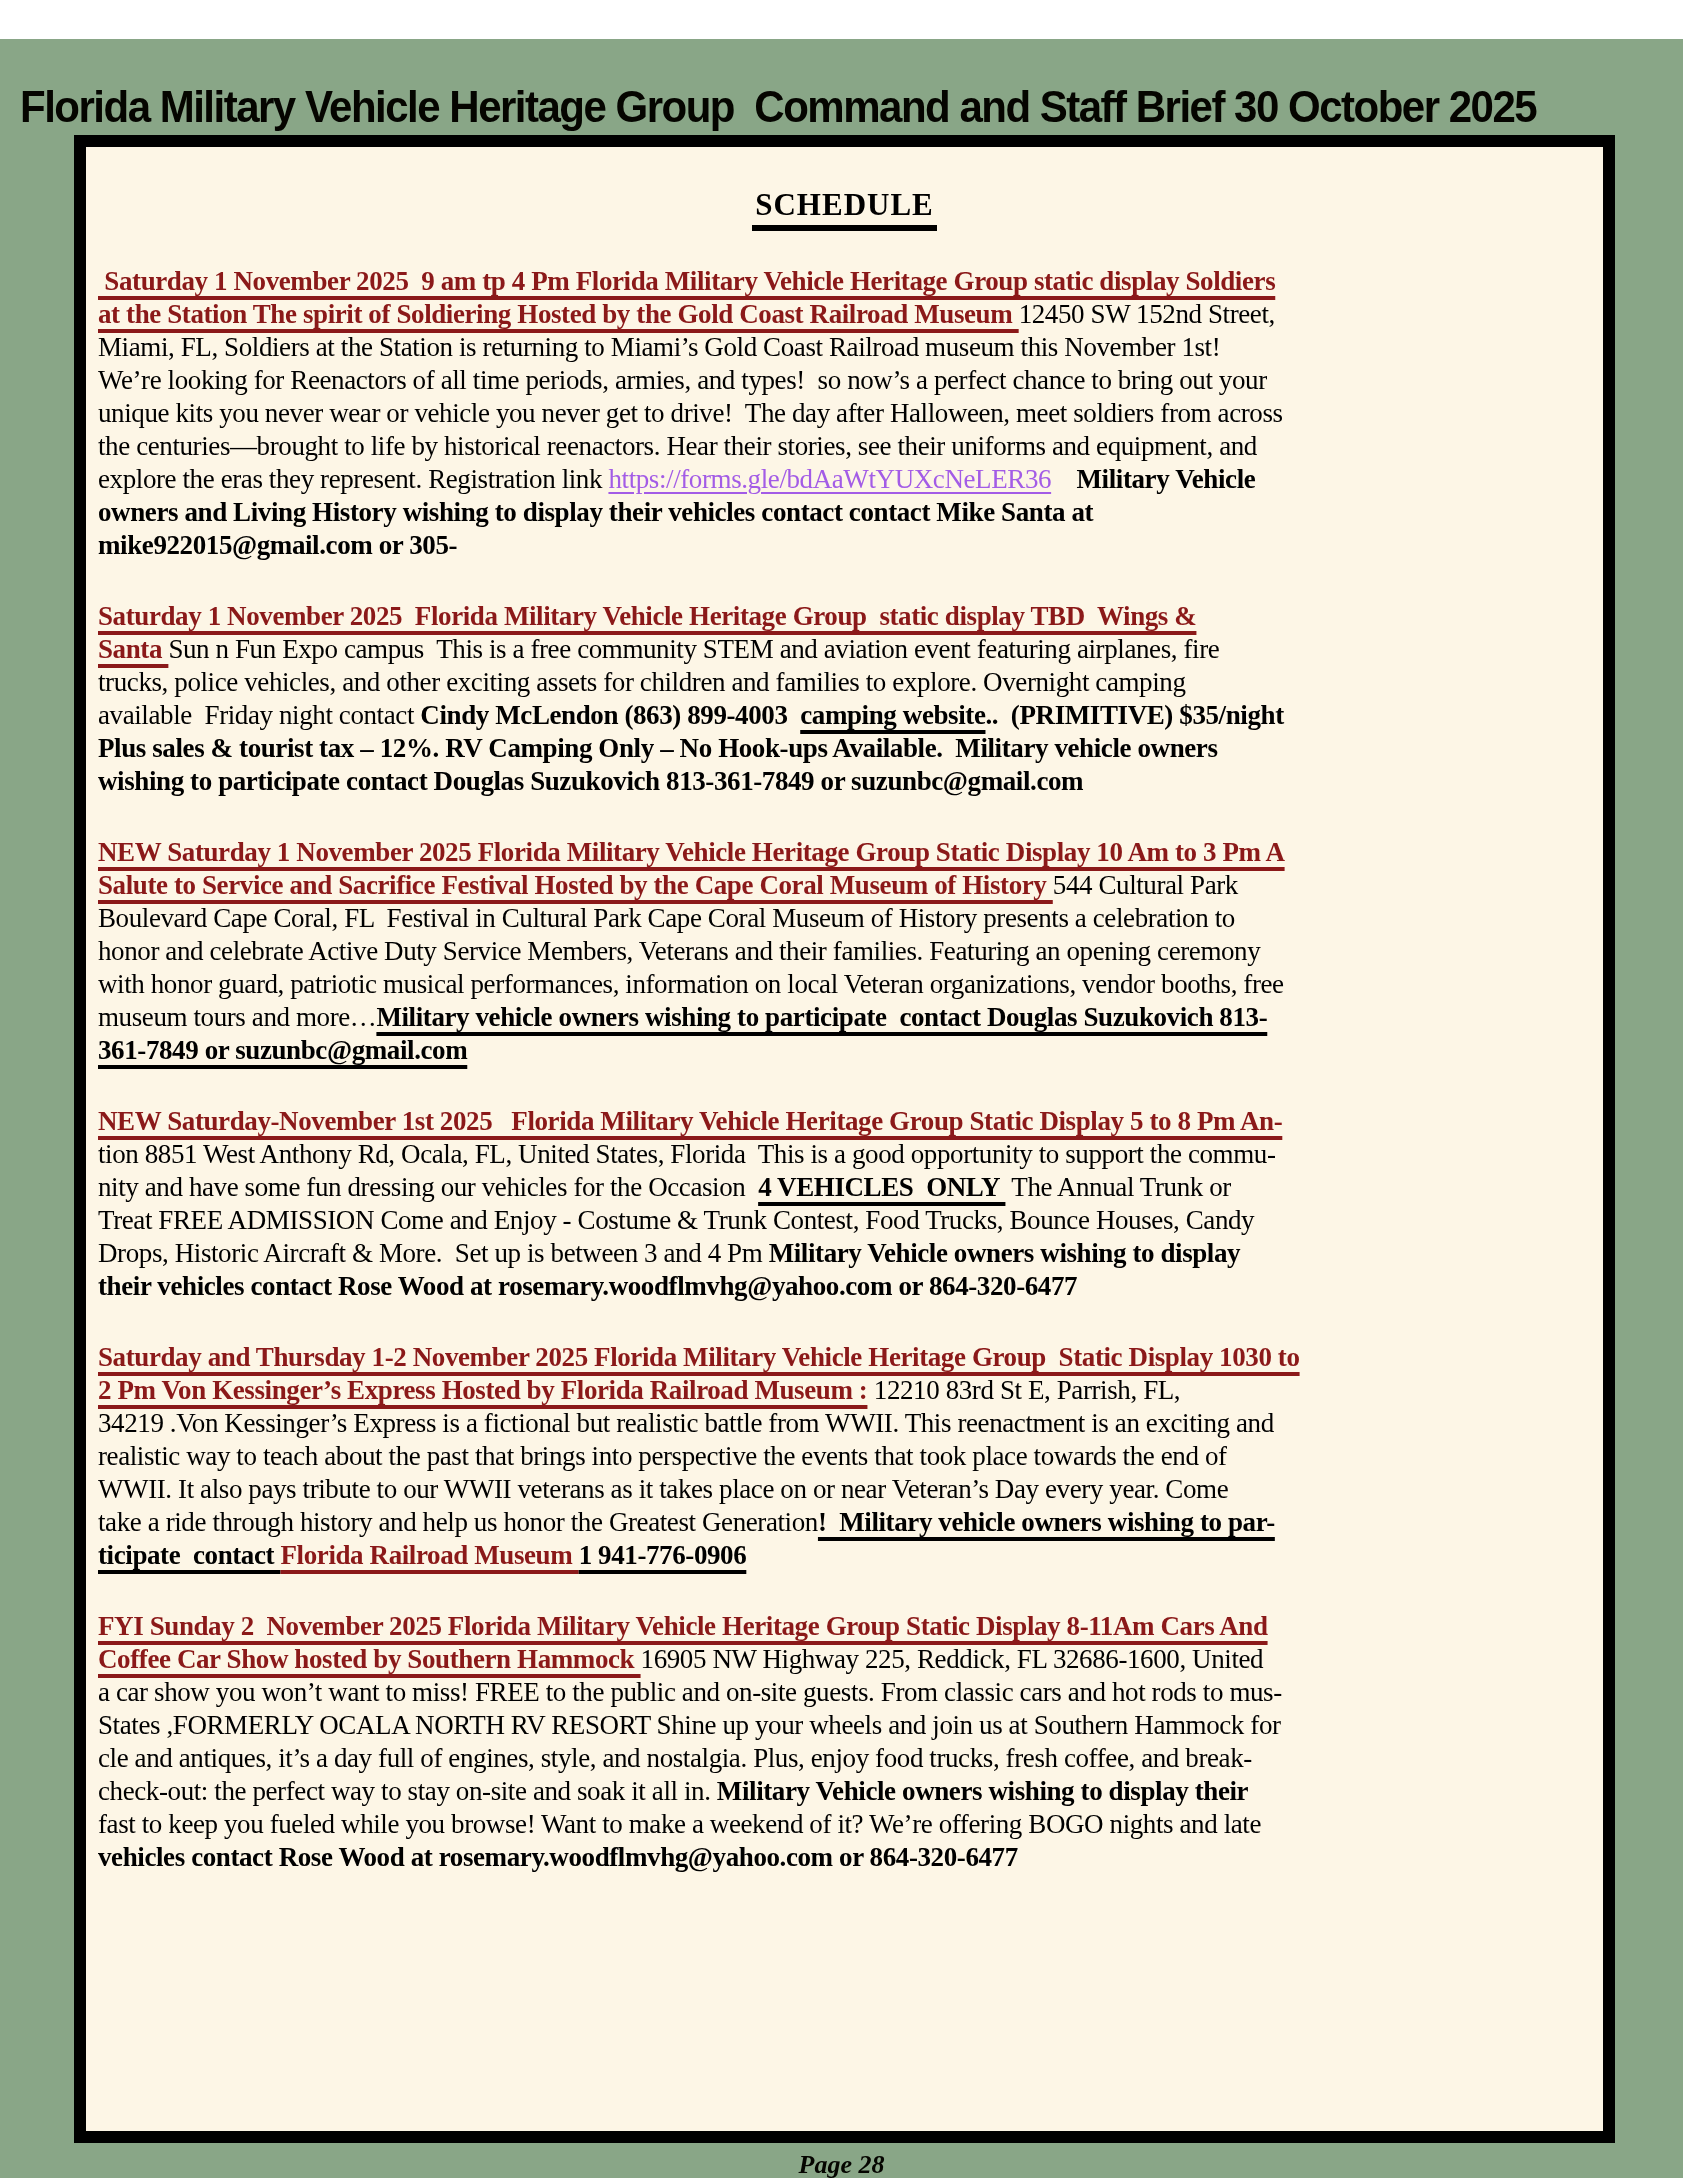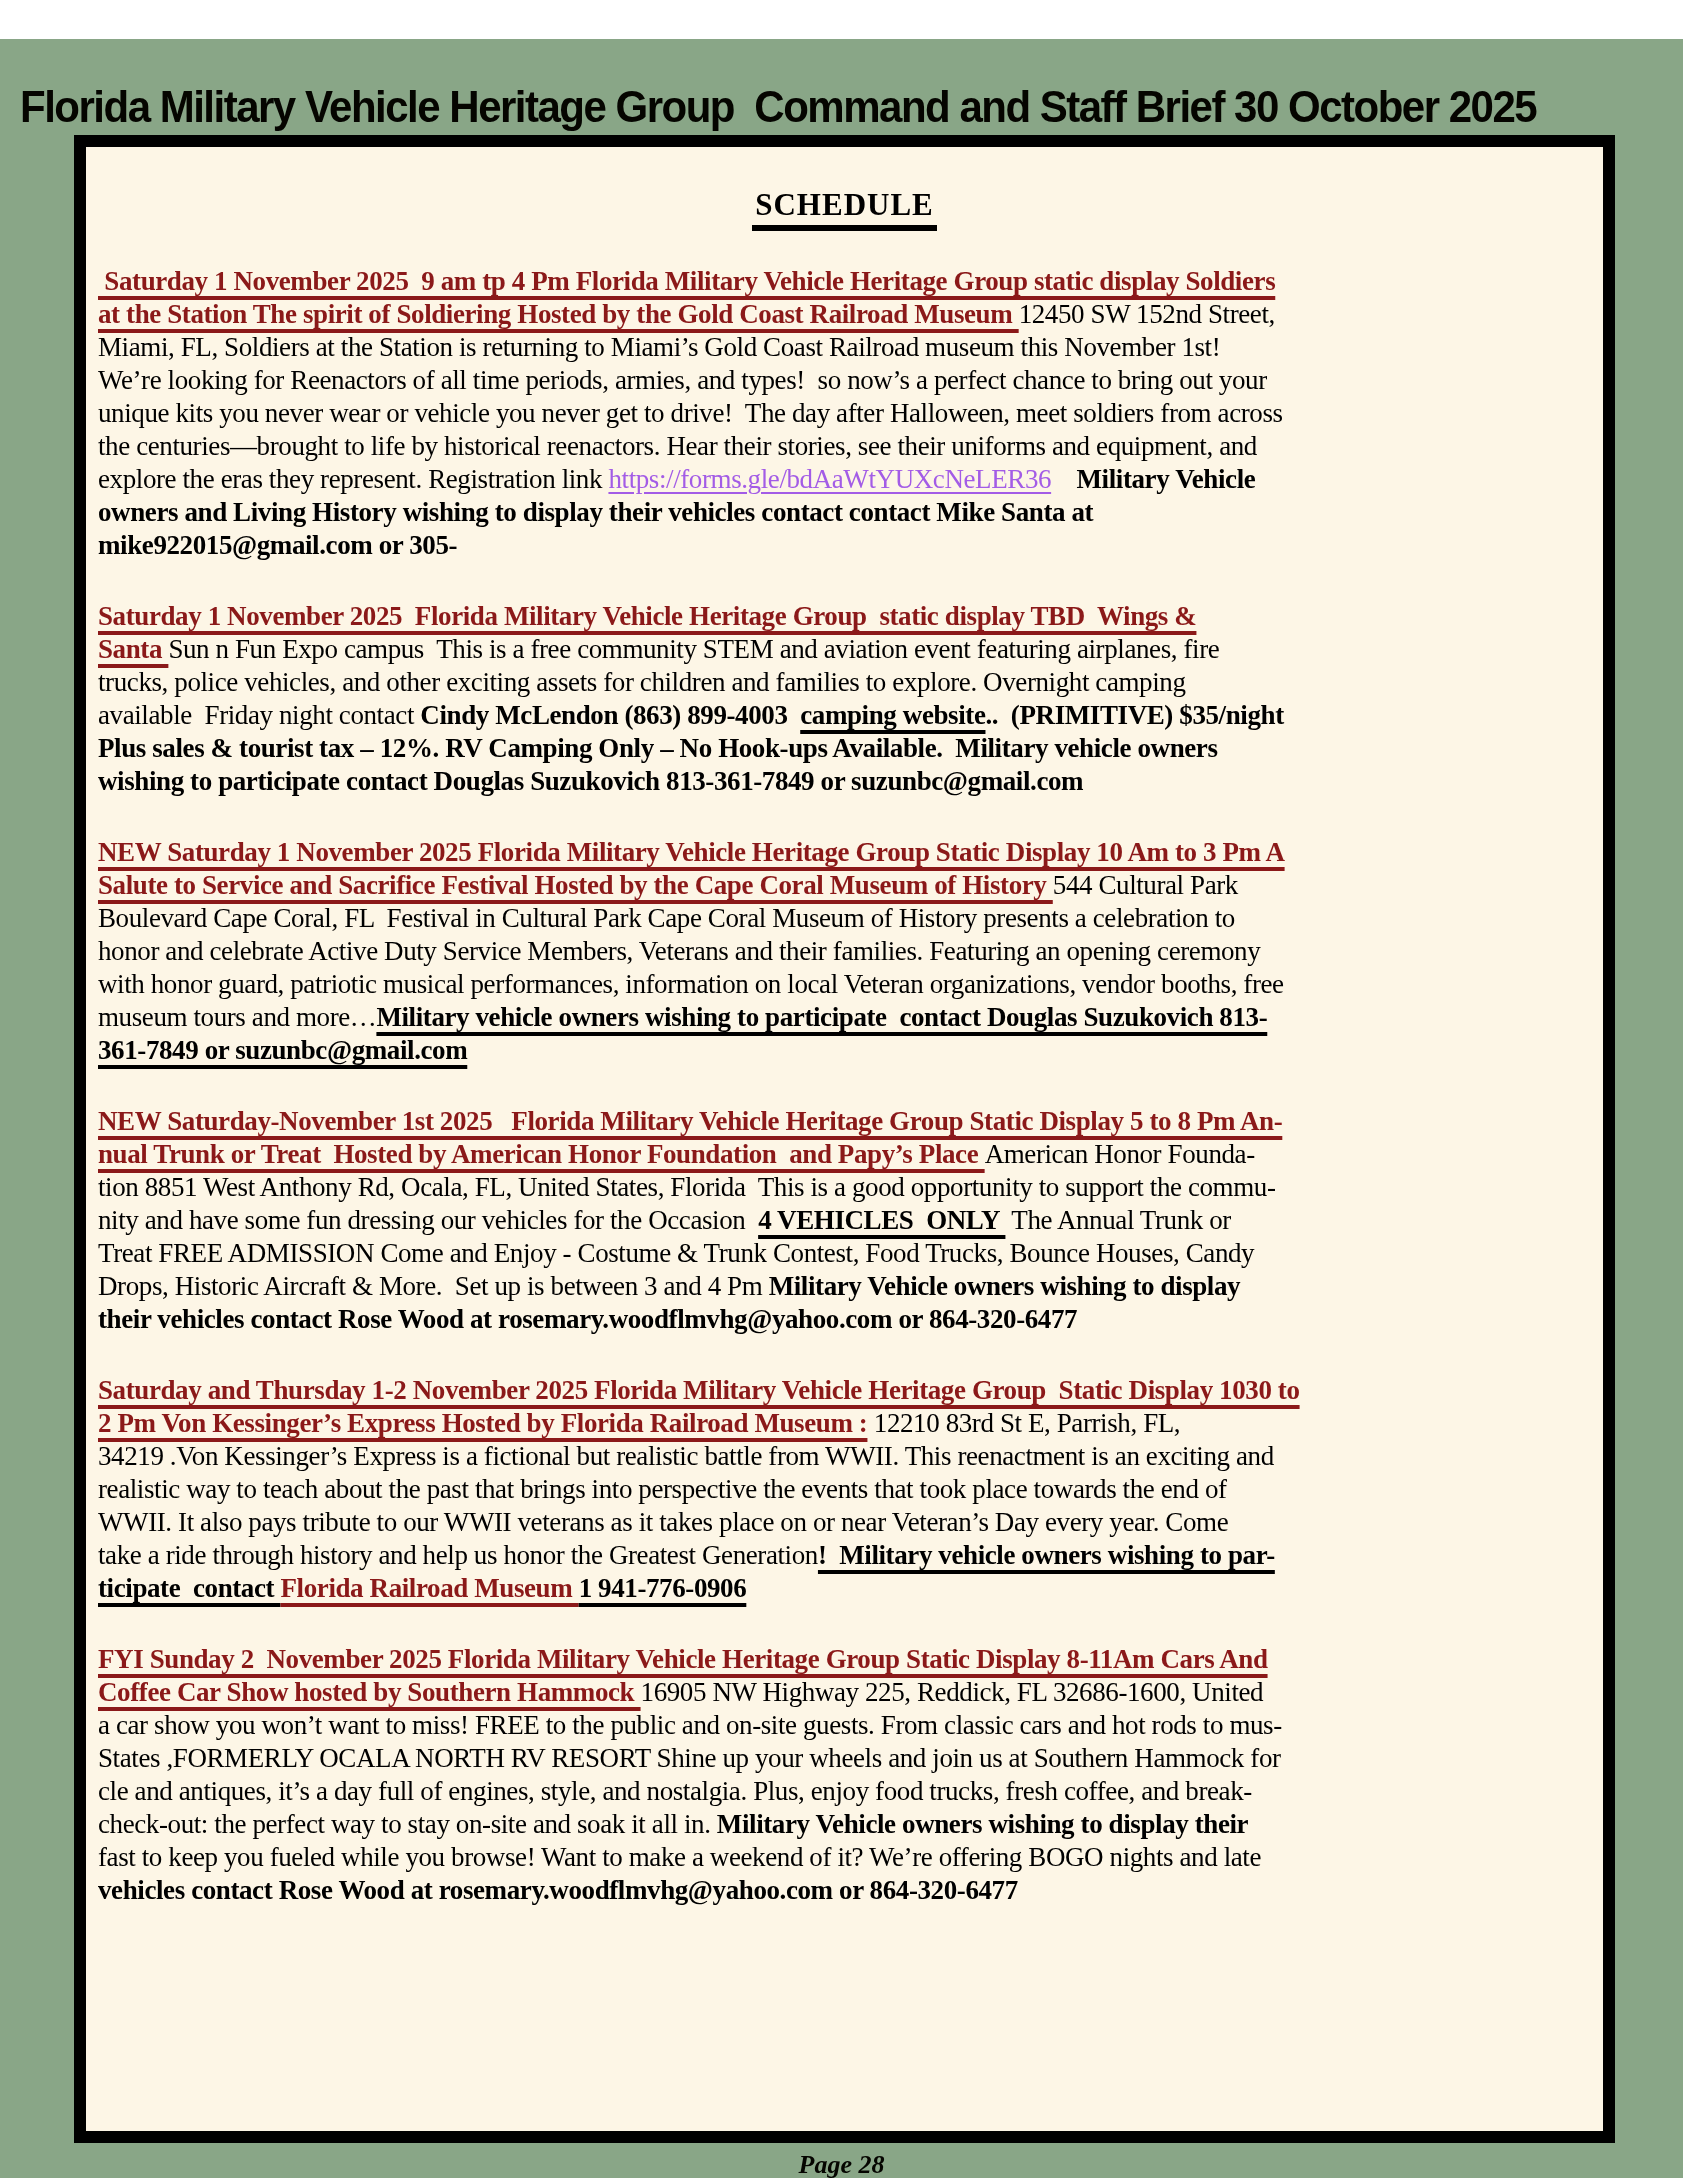--- a/index.html
+++ b/index.html
@@ -105,21 +105,20 @@
             <div class="line"><span class="seg-rh">NEW Saturday 1 November 2025 Florida Military Vehicle Heritage Group Static Display 10 Am to 3 Pm A</span></div>
             <div class="line"><span class="seg-rh">Salute to Service and Sacrifice Festival Hosted by the Cape Coral Museum of History </span><span class="seg-b">544 Cultural Park</span></div>
             <div class="line"><span class="seg-b">Boulevard Cape Coral, FL  Festival in Cultural Park Cape Coral Museum of History presents a celebration to</span></div>
             <div class="line"><span class="seg-b">honor and celebrate Active Duty Service Members, Veterans and their families. Featuring an opening ceremony</span></div>
             <div class="line"><span class="seg-b">with honor guard, patriotic musical performances, information on local Veteran organizations, vendor booths, free</span></div>
             <div class="line"><span class="seg-b">museum tours and more…</span><span class="seg-bu">Military vehicle owners wishing to participate  contact Douglas Suzukovich 813-</span></div>
             <div class="line"><span class="seg-bu">361-7849 or suzunbc@gmail.com</span></div>
           </div>
           <div class="para">
             <div class="line"><span class="seg-rh">NEW Saturday-November 1st 2025   Florida Military Vehicle Heritage Group Static Display 5 to 8 Pm An-</span></div>
-            <div class="line"><span class="seg-rh">nual Trunk or Treat  Hosted by American Honor Foundation  and Papy’s Place </span><span class="seg-b">American Honor Founda-</span></div>
             <div class="line"><span class="seg-b">tion 8851 West Anthony Rd, Ocala, FL, United States, Florida  This is a good opportunity to support the commu-</span></div>
             <div class="line"><span class="seg-b">nity and have some fun dressing our vehicles for the Occasion  </span><span class="seg-bu">4 VEHICLES  ONLY </span><span class="seg-b"> The Annual Trunk or</span></div>
             <div class="line"><span class="seg-b">Treat FREE ADMISSION Come and Enjoy - Costume &amp; Trunk Contest, Food Trucks, Bounce Houses, Candy</span></div>
             <div class="line"><span class="seg-b">Drops, Historic Aircraft &amp; More.  Set up is between 3 and 4 Pm </span><span class="seg-bb">Military Vehicle owners wishing to display</span></div>
             <div class="line"><span class="seg-bb">their vehicles contact Rose Wood at rosemary.woodflmvhg@yahoo.com or 864-320-6477</span></div>
           </div>
           <div class="para">
             <div class="line"><span class="seg-rh">Saturday and Thursday 1-2 November 2025 Florida Military Vehicle Heritage Group  Static Display 1030 to</span></div>
             <div class="line"><span class="seg-rh">2 Pm Von Kessinger’s Express Hosted by Florida Railroad Museum :</span><span class="seg-b"> 12210 83rd St E, Parrish, FL,</span></div>
             <div class="line"><span class="seg-b">34219 .Von Kessinger’s Express is a fictional but realistic battle from WWII. This reenactment is an exciting and</span></div>

